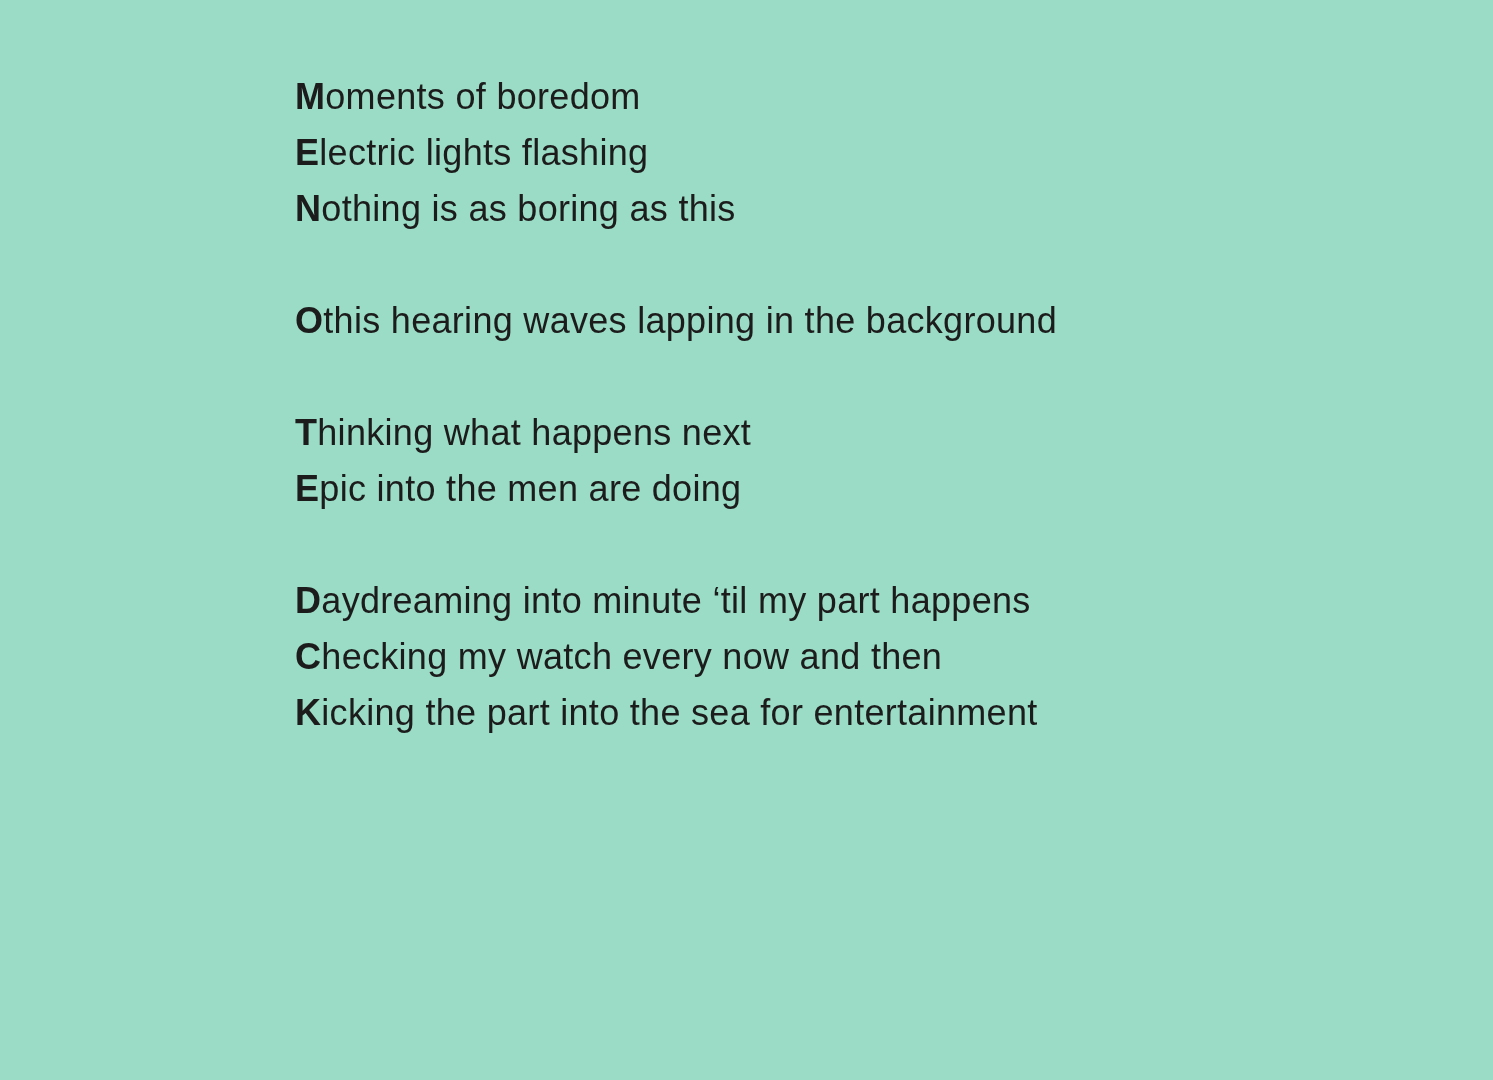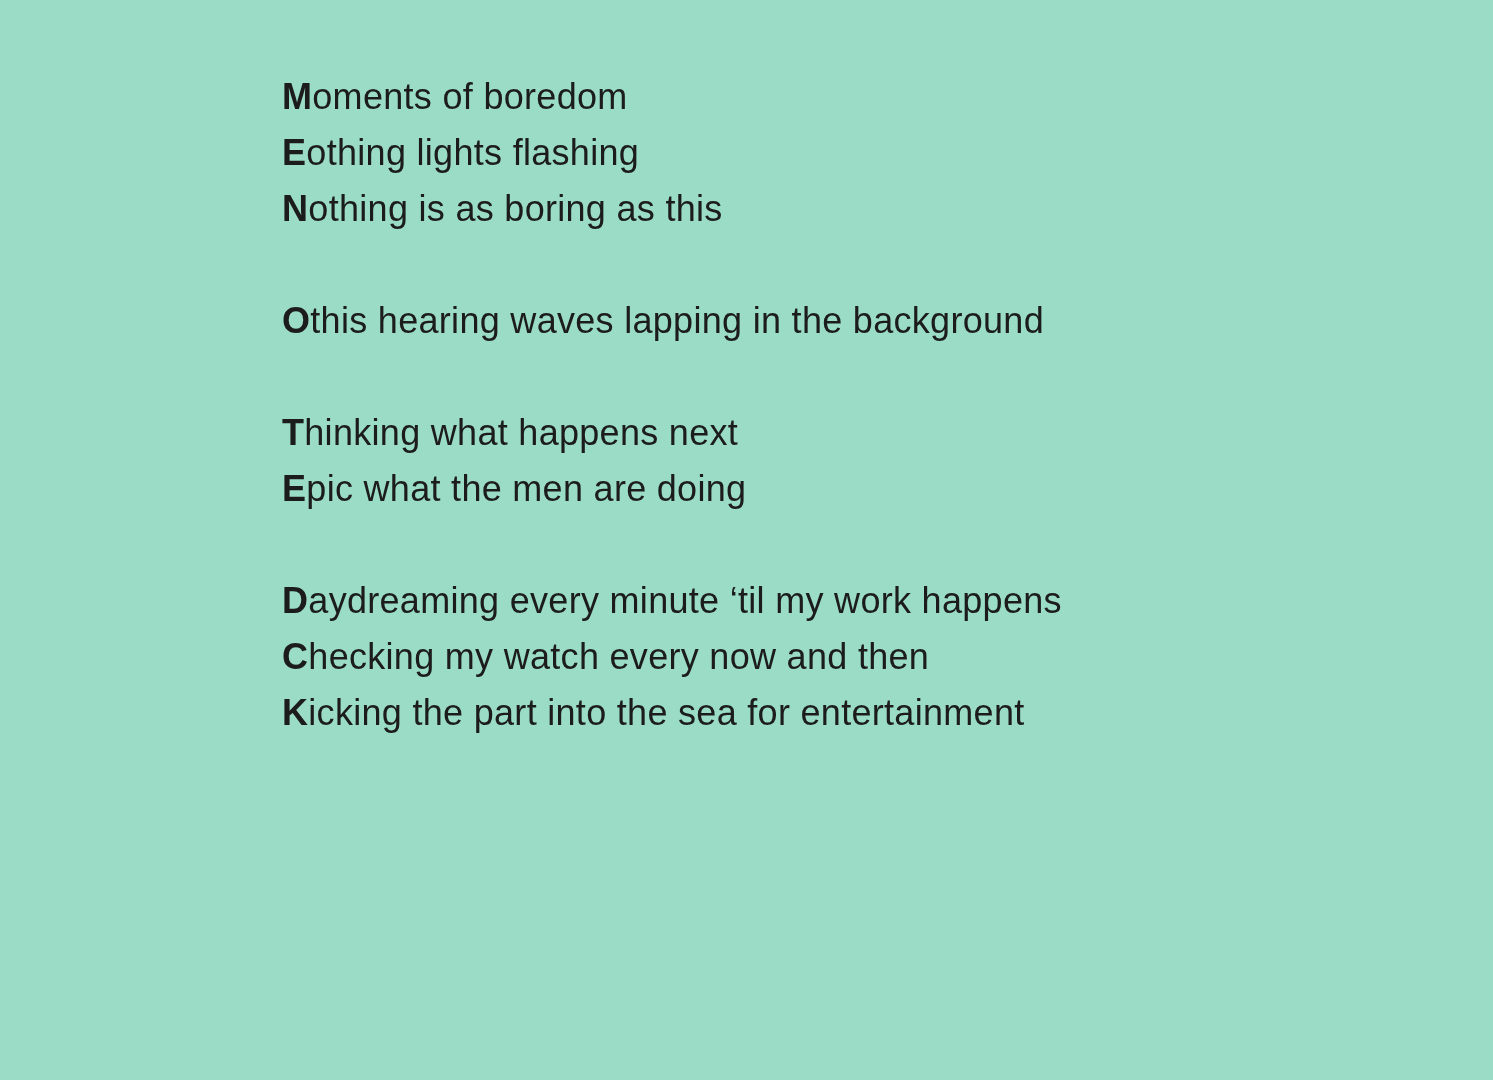--- a/index.html
+++ b/index.html
@@ -10,21 +10,21 @@
     width: 1493px;
     height: 1080px;
     background: #9adcc6;
     font-family: "Liberation Sans", sans-serif;
     color: #1c1c1c;
     overflow: hidden;
     position: relative;
   }
   .poem {
     position: absolute;
-    left: 282px;
+    left: 295px;
     top: 69px;
   }
   .stanza {
     margin: 0 0 56px 0;
   }
   .stanza:last-child {
     margin-bottom: 0;
   }
   .line {
     margin: 0;
@@ -38,32 +38,32 @@
     font-weight: 700;
   }
 </style>
 </head>
 <body style="background: rgb(154, 220, 198); color: rgb(28, 28, 28);">
 
 <div class="poem">
 
   <div class="stanza">
     <p class="line"><b class="initial">M</b><span class="rest">oments of boredom</span></p>
-    <p class="line"><b class="initial">E</b><span class="rest">othing lights flashing</span></p>
+    <p class="line"><b class="initial">E</b><span class="rest">lectric lights flashing</span></p>
     <p class="line"><b class="initial">N</b><span class="rest">othing is as boring as this</span></p>
   </div>
 
   <div class="stanza">
     <p class="line"><b class="initial">O</b><span class="rest">this hearing waves lapping in the background</span></p>
   </div>
 
   <div class="stanza">
     <p class="line"><b class="initial">T</b><span class="rest">hinking what happens next</span></p>
-    <p class="line"><b class="initial">E</b><span class="rest">pic what the men are doing</span></p>
+    <p class="line"><b class="initial">E</b><span class="rest">pic into the men are doing</span></p>
   </div>
 
   <div class="stanza">
-    <p class="line"><b class="initial">D</b><span class="rest">aydreaming every minute ‘til my work happens</span></p>
+    <p class="line"><b class="initial">D</b><span class="rest">aydreaming into minute ‘til my part happens</span></p>
     <p class="line"><b class="initial">C</b><span class="rest">hecking my watch every now and then</span></p>
     <p class="line"><b class="initial">K</b><span class="rest">icking the part into the sea for entertainment</span></p>
   </div>
 
 </div>
 
 </body></html>

